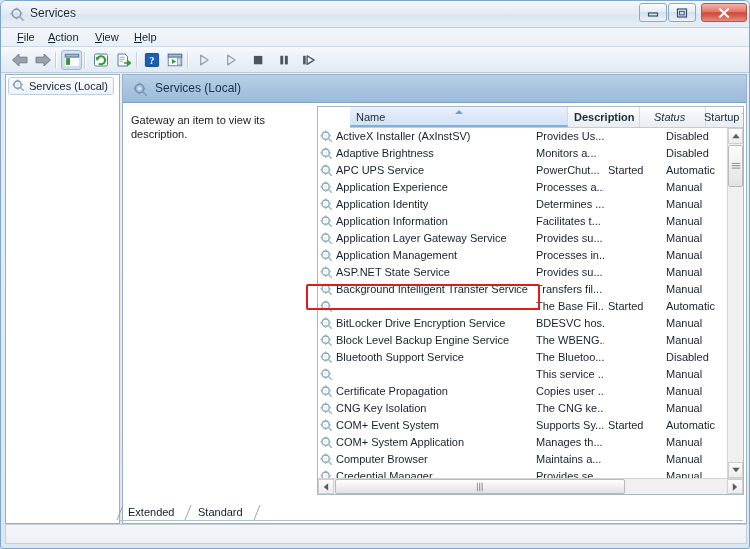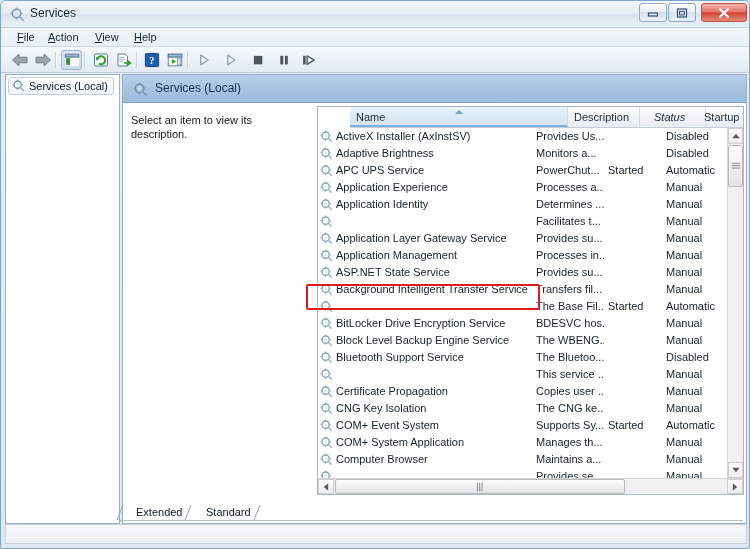--- a/index.html
+++ b/index.html
@@ -221,21 +221,21 @@
     border: 1px solid #b9b9b9; border-radius: 2px; box-sizing: border-box;
   }
   .grip { position: absolute; left: 50%; top: 50%; transform: translate(-50%,-50%); }
 
   
   #tabs {
     position: absolute; left: 119px; top: 503px; height: 17px;
   }
   .tab {
     position: absolute; top: 0; height: 17px; line-height: 16px;
-    font-size: 11px; color: #111d27; padding: 0 16px;
+    font-size: 11px; color: #111d27; padding: 0 8px;
     white-space: nowrap;
   }
   .tab.active {
     background: #ffffff;
   }
   #tabline {
     position: absolute; left: 119px; top: 519px; width: 623px; height: 1px;
     background: #b2bfcc;
   }
 
@@ -413,31 +413,31 @@
               <rect x="0.6" y="5.7" width="2.2" height="1.6"></rect>
               <rect x="10.2" y="5.7" width="2.2" height="1.6"></rect>
             </g>
             <path d="M9 9 l4.6 4.6" stroke="#7e9bb6" stroke-width="1.6" fill="none"></path>
           </svg>
         </span>
         <span id="pane-header-text">Services (Local)</span>
       </div>
 
       <div id="desc-area">
-        <div id="desc-text">Select an item to view its description.</div>
+        <div id="desc-text">Gateway an item to view its description.</div>
       </div>
 
       <div id="listview">
 
         <div id="list-headers">
           <div class="colhead sorted" style="left:0; width:218px;">
             <span>Name</span>
             <span class="sortarrow"></span>
           </div>
-          <div class="colhead" style="left:218px; width:72px;">
+          <div class="colhead" style="left:218px; width:72px;font-weight:bold;">
             <span>Description</span>
           </div>
           <div class="colhead" style="left:298px; width:58px;font-style:italic;">
             <span>Status</span>
           </div>
           <div class="colhead" style="left:348px; width:62px;">
             <span>Startup Type</span>
           </div>
         </div>
 
@@ -532,20 +532,21 @@
                   <circle cx="6.5" cy="6.5" r="4.2" fill="none" stroke="#8aa3b9" stroke-width="1.5"></circle>
                   <circle cx="6.5" cy="6.5" r="1.6" fill="#e4eef7"></circle>
                   <g fill="#9ab2c6">
                     <rect x="5.7" y="0.6" width="1.6" height="2.2"></rect>
                     <rect x="5.7" y="10.2" width="1.6" height="2.2"></rect>
                     <rect x="0.6" y="5.7" width="2.2" height="1.6"></rect>
                     <rect x="10.2" y="5.7" width="2.2" height="1.6"></rect>
                   </g>
                   <path d="M9 9 l4.6 4.6" stroke="#9ab2c6" stroke-width="1.6" fill="none"></path>
                 </svg></span>
+              <span class="cell name">Application Information</span>
               <span class="cell desc">Facilitates t...</span>
               <span class="cell status"></span>
               <span class="cell startup">Manual</span>
             </div>
             <div class="row">
               <span class="svcicon"><svg width="13" height="13" viewBox="0 0 15 15">
                   <circle cx="6.5" cy="6.5" r="4.2" fill="none" stroke="#8aa3b9" stroke-width="1.5"></circle>
                   <circle cx="6.5" cy="6.5" r="1.6" fill="#e4eef7"></circle>
                   <g fill="#9ab2c6">
                     <rect x="5.7" y="0.6" width="1.6" height="2.2"></rect>
@@ -784,20 +785,21 @@
                   <circle cx="6.5" cy="6.5" r="4.2" fill="none" stroke="#8aa3b9" stroke-width="1.5"></circle>
                   <circle cx="6.5" cy="6.5" r="1.6" fill="#e4eef7"></circle>
                   <g fill="#9ab2c6">
                     <rect x="5.7" y="0.6" width="1.6" height="2.2"></rect>
                     <rect x="5.7" y="10.2" width="1.6" height="2.2"></rect>
                     <rect x="0.6" y="5.7" width="2.2" height="1.6"></rect>
                     <rect x="10.2" y="5.7" width="2.2" height="1.6"></rect>
                   </g>
                   <path d="M9 9 l4.6 4.6" stroke="#9ab2c6" stroke-width="1.6" fill="none"></path>
                 </svg></span>
+              <span class="cell name">Credential Manager</span>
               <span class="cell desc">Provides se...</span>
               <span class="cell status"></span>
               <span class="cell startup">Manual</span>
             </div>
           </div>
 
         <div id="vscroll">
           <div class="sbbtn" id="vsb-up">
             <svg class="grip" width="9" height="6" viewBox="0 0 9 6">
                 <path d="M4.5 0.8 L8.2 5.2 L0.8 5.2 Z" fill="#5a5a5a"></path>

